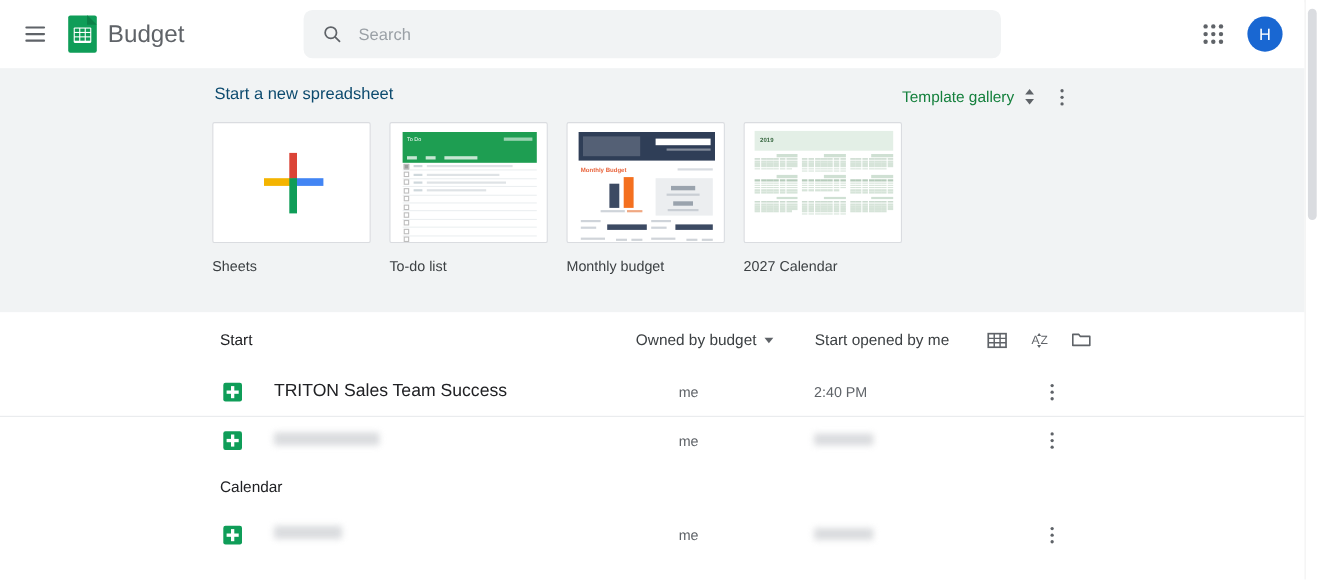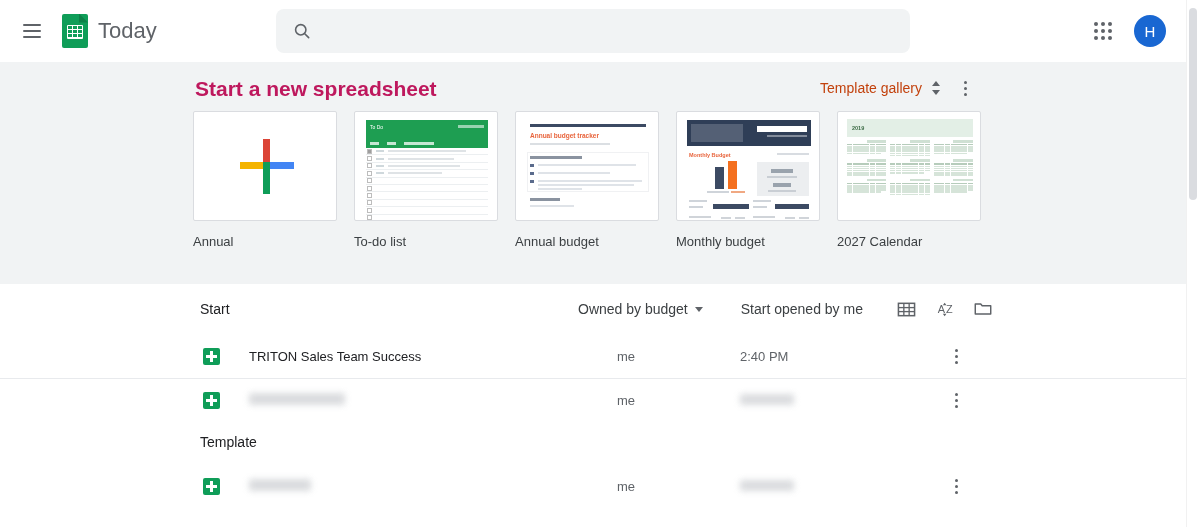--- a/index.html
+++ b/index.html
@@ -77,26 +77,26 @@
 
   
   .templates {
     position: absolute; top: 62px; left: 0; width: 1186px; height: 222px;
     background: #f1f3f4;
   }
   .tpl-head {
     position: absolute; top: 15px; left: 195px; right: 0;
     display: flex; align-items: center;
   }
-  .tpl-title { font-size: 21px; color: #be185d; font-weight: bold; }
+  .tpl-title { font-size: 15px; color: #0c4a6e; }
   .tpl-right {
     position:absolute; right: 206px; top: -4px;
     display: flex; align-items: center; gap: 4px;
   }
-  .tpl-gallery-label { font-size: 14px; color: #c2410c; cursor: pointer; }
+  .tpl-gallery-label { font-size: 14px; color: #15803d; cursor: pointer; }
   .updown { width: 20px; height: 24px; cursor: pointer; }
   .vdots {
     width: 30px; height: 30px; border-radius:50%; cursor:pointer;
     display:flex; flex-direction:column; align-items:center; justify-content:center; gap:3px;
   }
   .vdots i { width:3px; height:3px; border-radius:50%; background:#5f6368; display:block; }
 
   .tpl-row {
     position: absolute; top: 49px; left: 193px;
     display: flex; gap: 17px;
@@ -187,21 +187,21 @@
 
   .file-row {
     position: relative; height: 44px; display:flex; align-items:center;
     border-top: 1px solid #e8eaed; cursor:pointer;
   }
   .file-row.first { border-top: none; }
   .file-icon { position:absolute; left:203px; width:17px; height:17px; }
   .fi-box { width:17px; height:17px; background:#0f9d58; border-radius:2px; position:relative; }
   .fi-box::before { content:""; position:absolute; left:7px; top:3px; width:3px; height:11px; background:#fff; }
   .fi-box::after { content:""; position:absolute; left:3px; top:7px; width:11px; height:3px; background:#fff; }
-  .file-name { position:absolute; left:249px; font-size:13px; color:#202124; }
+  .file-name { position:absolute; left:249px; font-size:16px; color:#202124; }
   .file-owner { position:absolute; left:617px; font-size:13px; color:#5f6368; }
   .file-date { position:absolute; left:740px; font-size:13px; color:#5f6368; }
   .file-menu { position:absolute; left:941px; }
   .group-head { height:42px; position:relative; }
   .group-head span { position:absolute; left:200px; top:12px; font-size:14px; color:#202124; }
 
   .redacted {
     display:inline-block; background:#d4d6d9; border-radius:2px;
     filter: blur(3px); color:transparent; opacity:.85;
   }
@@ -234,28 +234,29 @@
             <i></i>
             <i></i>
             <i></i>
             <i></i>
             <i></i>
             <i></i>
             <i></i>
             <i></i>
           </div>
       </div>
-      <div class="brand-name">Today</div>
+      <div class="brand-name">Budget</div>
     </div>
 
     <div class="search-wrap">
       <svg class="search-icon" viewBox="0 0 24 24">
         <circle cx="10.5" cy="10.5" r="6.2" fill="none" stroke="#5f6368" stroke-width="1.9"></circle>
         <line x1="15.3" y1="15.3" x2="20" y2="20" stroke="#5f6368" stroke-width="1.9" stroke-linecap="round"></line>
       </svg>
+      <input class="search-input" type="text" placeholder="Search" style="">
     </div>
 
     <div class="header-right">
       <div class="apps-grid">
         <i></i>
           <i></i>
           <i></i>
           <i></i>
           <i></i>
           <i></i>
@@ -288,21 +289,21 @@
 
       <div class="tpl-card">
         <div class="tpl-thumb">
           <div class="plus-wrap">
             <div class="plus-v1"></div>
               <div class="plus-h1"></div>
             <div class="plus-h2"></div>
               <div class="plus-v2"></div>
           </div>
         </div>
-        <div class="tpl-label">Annual</div>
+        <div class="tpl-label">Sheets</div>
       </div>
 
       <div class="tpl-card">
         <div class="tpl-thumb">
           <div class="todo-head">
             <div class="todo-t">To Do</div>
             <div class="todo-t2"></div>
             <div class="todo-cols">
                 <i></i>
                 <i></i>
@@ -347,40 +348,20 @@
               </div>
             <div class="todo-row">
                 <div class="todo-box"></div>
               </div>
 
           </div>
         </div>
         <div class="tpl-label">To-do list</div>
       </div>
 
-      <div class="tpl-card">
-        <div class="tpl-thumb">
-          <div class="ab-bar"></div>
-          <div class="ab-title">Annual budget tracker</div>
-          <div class="ab-sub"></div>
-          <div class="ab-box"></div>
-          <div class="ab-sec"></div>
-          <div class="ab-num" style="top:52px"></div>
-            <div class="ab-li" style="left:22px; top:52px; width:98px"></div>
-          <div class="ab-num" style="top:60px"></div>
-            <div class="ab-li" style="left:22px; top:60px; width:72px"></div>
-          <div class="ab-num" style="top:68px"></div>
-            <div class="ab-li" style="left:22px; top:68px; width:104px"></div>
-          <div class="ab-li" style="left:22px; top:72px; width:96px"></div>
-          <div class="ab-li" style="left:22px; top:76px; width:44px"></div>
-          <div class="ab-cat"></div>
-          <div class="ab-cat2"></div>
-        </div>
-        <div class="tpl-label">Annual budget</div>
-      </div>
 
       <div class="tpl-card">
         <div class="tpl-thumb">
           <div class="mb-banner">
             <div class="mb-bl"></div>
               <div class="mb-br"></div>
               <div class="mb-br2"></div>
           </div>
           <div class="mb-title">Monthly Budget</div>
           <div class="mb-tr"></div>
@@ -904,21 +885,21 @@
           <div class="file-name"><span class="redacted" style="width:96px;height:12px"></span></div>
           <div class="file-owner">me</div>
           <div class="file-date"><span class="redacted" style="width:54px;height:11px"></span></div>
           <div class="file-menu vdots">
             <i></i>
             <i></i>
             <i></i>
           </div>
         </div>
         <div class="group-head">
-          <span>Template</span>
+          <span>Calendar</span>
         </div>
         <div class="file-row first">
           <div class="file-icon">
             <div class="fi-box"></div>
           </div>
           <div class="file-name"><span class="redacted" style="width:62px;height:12px"></span></div>
           <div class="file-owner">me</div>
           <div class="file-date"><span class="redacted" style="width:54px;height:11px"></span></div>
           <div class="file-menu vdots">
             <i></i>

